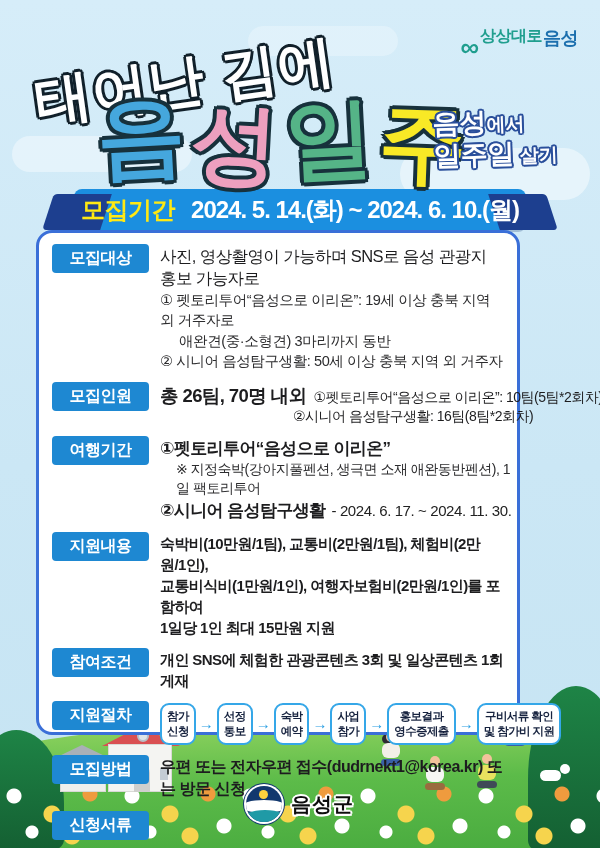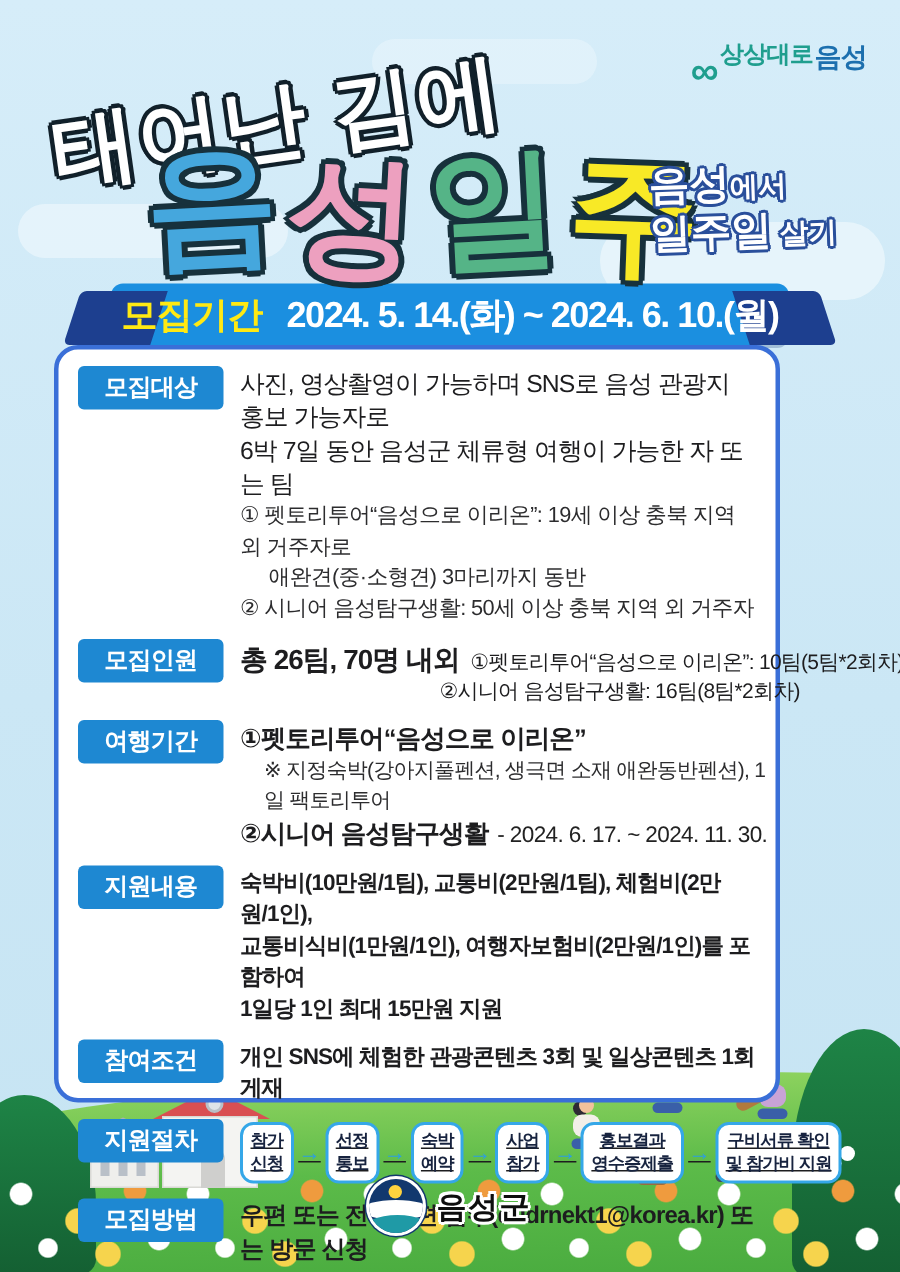--- a/index.html
+++ b/index.html
@@ -72,21 +72,21 @@
   .total{font-size:18.5px;font-weight:800;letter-spacing:-.6px;white-space:nowrap;}
   .detail{font-size:14px;letter-spacing:-.5px;white-space:nowrap;}
   .detail2{padding-left:133px;}
   .period-line{display:flex;align-items:baseline;gap:6px;}
   .item-name{font-size:17px;font-weight:800;letter-spacing:-.6px;white-space:nowrap;}
   .item-dates{font-size:15px;font-weight:500;color:#222;letter-spacing:-.4px;white-space:nowrap;}
   .t-note{font-size:14px;color:#2c2c2e;padding-left:16px;letter-spacing:-.5px;line-height:1.4;}
   .t-med{font-size:15px;font-weight:700;line-height:1.4;letter-spacing:-.6px;}
   .t-one{font-size:16px;font-weight:600;letter-spacing:-.5px;line-height:1.4;}
   
-  .flow{display:flex;align-items:center;gap:3px;margin-top:1px;text-decoration:underline;}
+  .flow{display:flex;align-items:center;gap:3px;margin-top:1px;}
   .step{border:2px solid #35a7e8;border-radius:9px;background:#fff;color:#17233f;
     font-weight:700;font-size:11.5px;line-height:1.3;text-align:center;
     padding:4px 5px;white-space:pre-line;letter-spacing:-.6px;flex:0 0 auto;}
   .arrow{color:#2b9fe2;font-weight:800;font-size:15px;flex:0 0 auto;}
 
   
   .hill{position:absolute;left:-20px;bottom:-10px;width:650px;height:140px;z-index:1;
     background:linear-gradient(180deg,#8fd35f 0%,#5cbb49 45%,#49ab3f 100%);
     border-radius:110% 90% 0 0/70px 26px 0 0;transform:rotate(-1.6deg);}
   .tree{position:absolute;z-index:2;background:linear-gradient(180deg,#1e8446,#145f32);}
@@ -179,21 +179,20 @@
     <span class="rlabel">모집기간</span>
     <span class="rdates">2024. 5. 14.(화) ~ 2024. 6. 10.(월)</span>
   </div>
 
   <div class="card">
 
     <div class="row">
       <div class="pill">모집대상</div>
       <div class="content">
         <div class="t-bold">사진, 영상촬영이 가능하며 SNS로 음성 관광지 홍보 가능자로</div>
-        <div class="t-bold">6박 7일 동안 음성군 체류형 여행이 가능한 자 또는 팀</div>
         <div class="t-sub">① 펫토리투어“음성으로 이리온”: 19세 이상 충북 지역 외 거주자로</div>
         <div class="t-sub in1">애완견(중·소형견) 3마리까지 동반</div>
         <div class="t-sub">② 시니어 음성탐구생활: 50세 이상 충북 지역 외 거주자</div>
       </div>
     </div>
 
     <div class="row">
       <div class="pill">모집인원</div>
       <div class="content">
         <div class="people-line">

